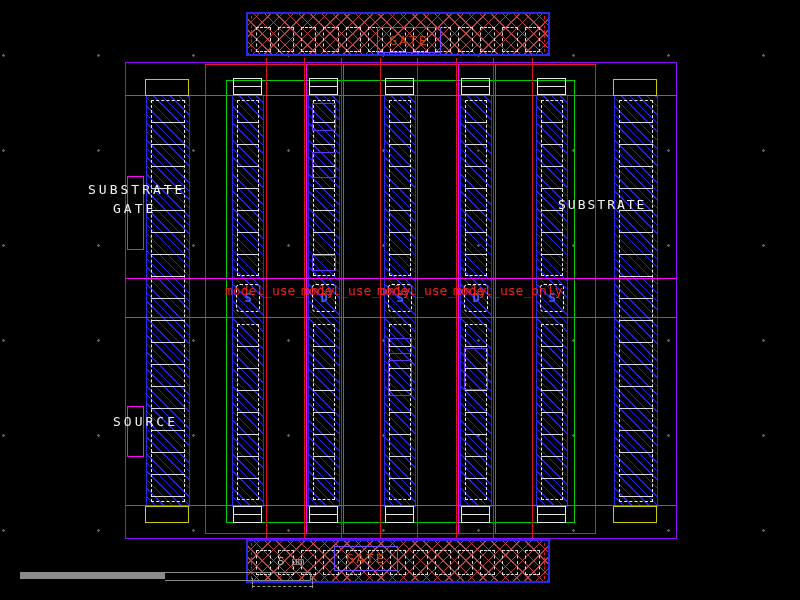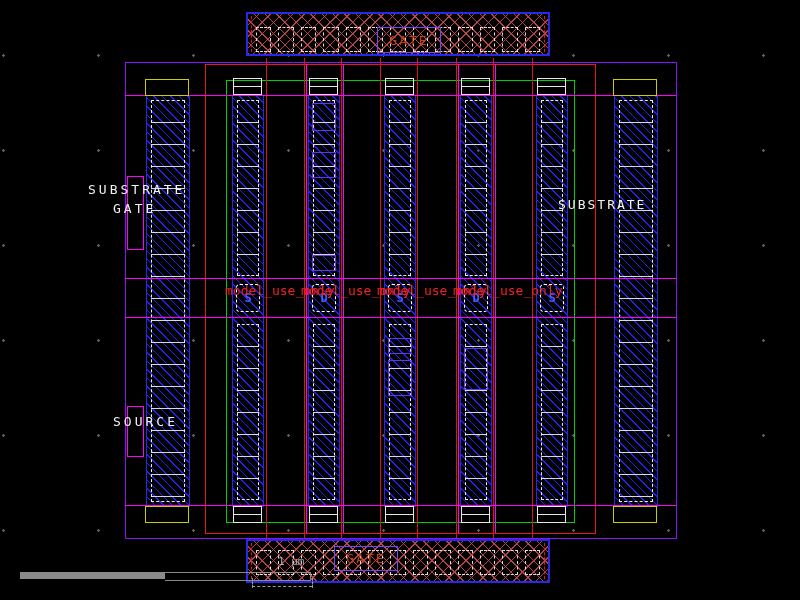--- a/index.html
+++ b/index.html
@@ -194,18 +194,18 @@
   <div class="abs redtext" style="left:453px;top:283px;">model_use_only</div>
 
   <div class="abs lbl" style="left:88px;top:182px;">SUBSTRATE</div>
   <div class="abs lbl" style="left:113px;top:201px;">GATE</div>
   <div class="abs lbl" style="left:113px;top:414px;">SOURCE</div>
   <div class="abs lbl" style="left:558px;top:197px;letter-spacing:2px;">SUBSTRATE</div>
 
   <div class="abs scale-fill" style="left:20px;top:572px;width:145px;height:7px;"></div>
   <div class="abs scale-outline" style="left:165px;top:572px;width:145px;height:7px;"></div>
 
-  <div class="abs ruler-label" style="left:278px;top:555px;">1 µm</div>
+  <div class="abs ruler-label" style="left:278px;top:555px;">5 µm</div>
   <div class="abs ruler-line" style="left:252px;top:580px;width:60px;height:6px;"></div>
   <div class="abs ruler-tick" style="left:252px;top:578px;height:10px;"></div>
   <div class="abs ruler-tick" style="left:312px;top:578px;height:10px;"></div>
 
 </div>
 
 </body></html>

